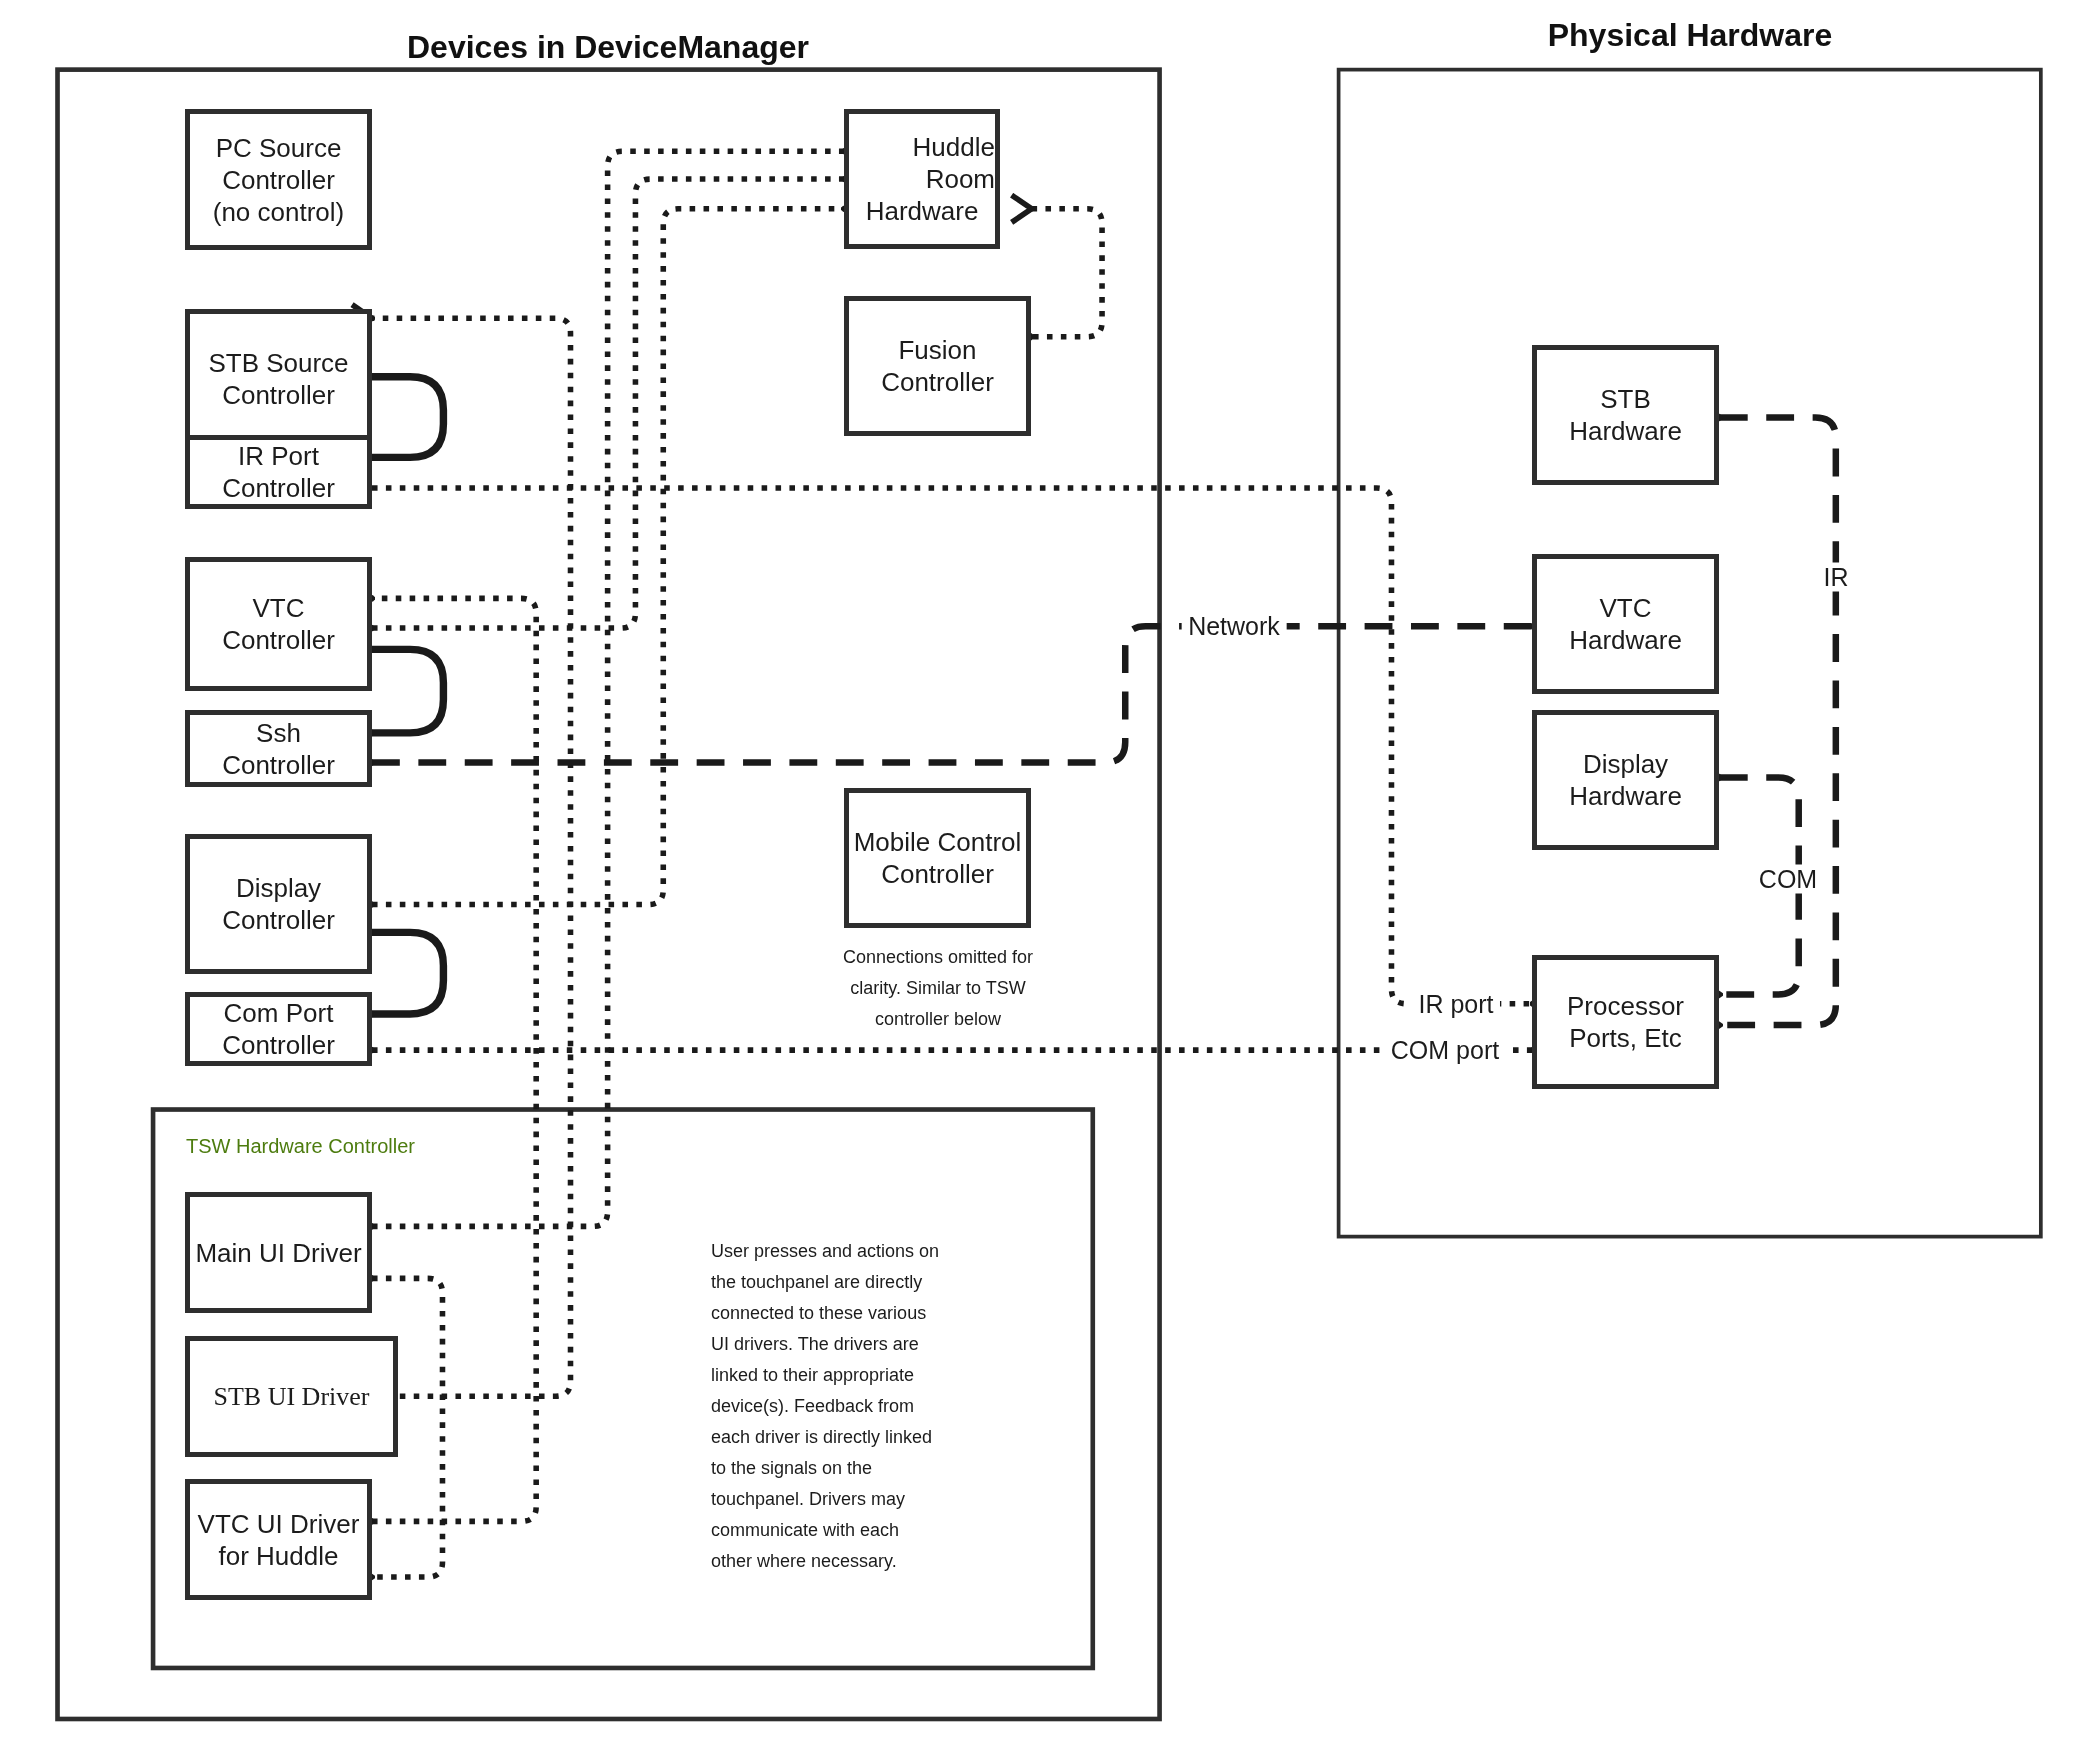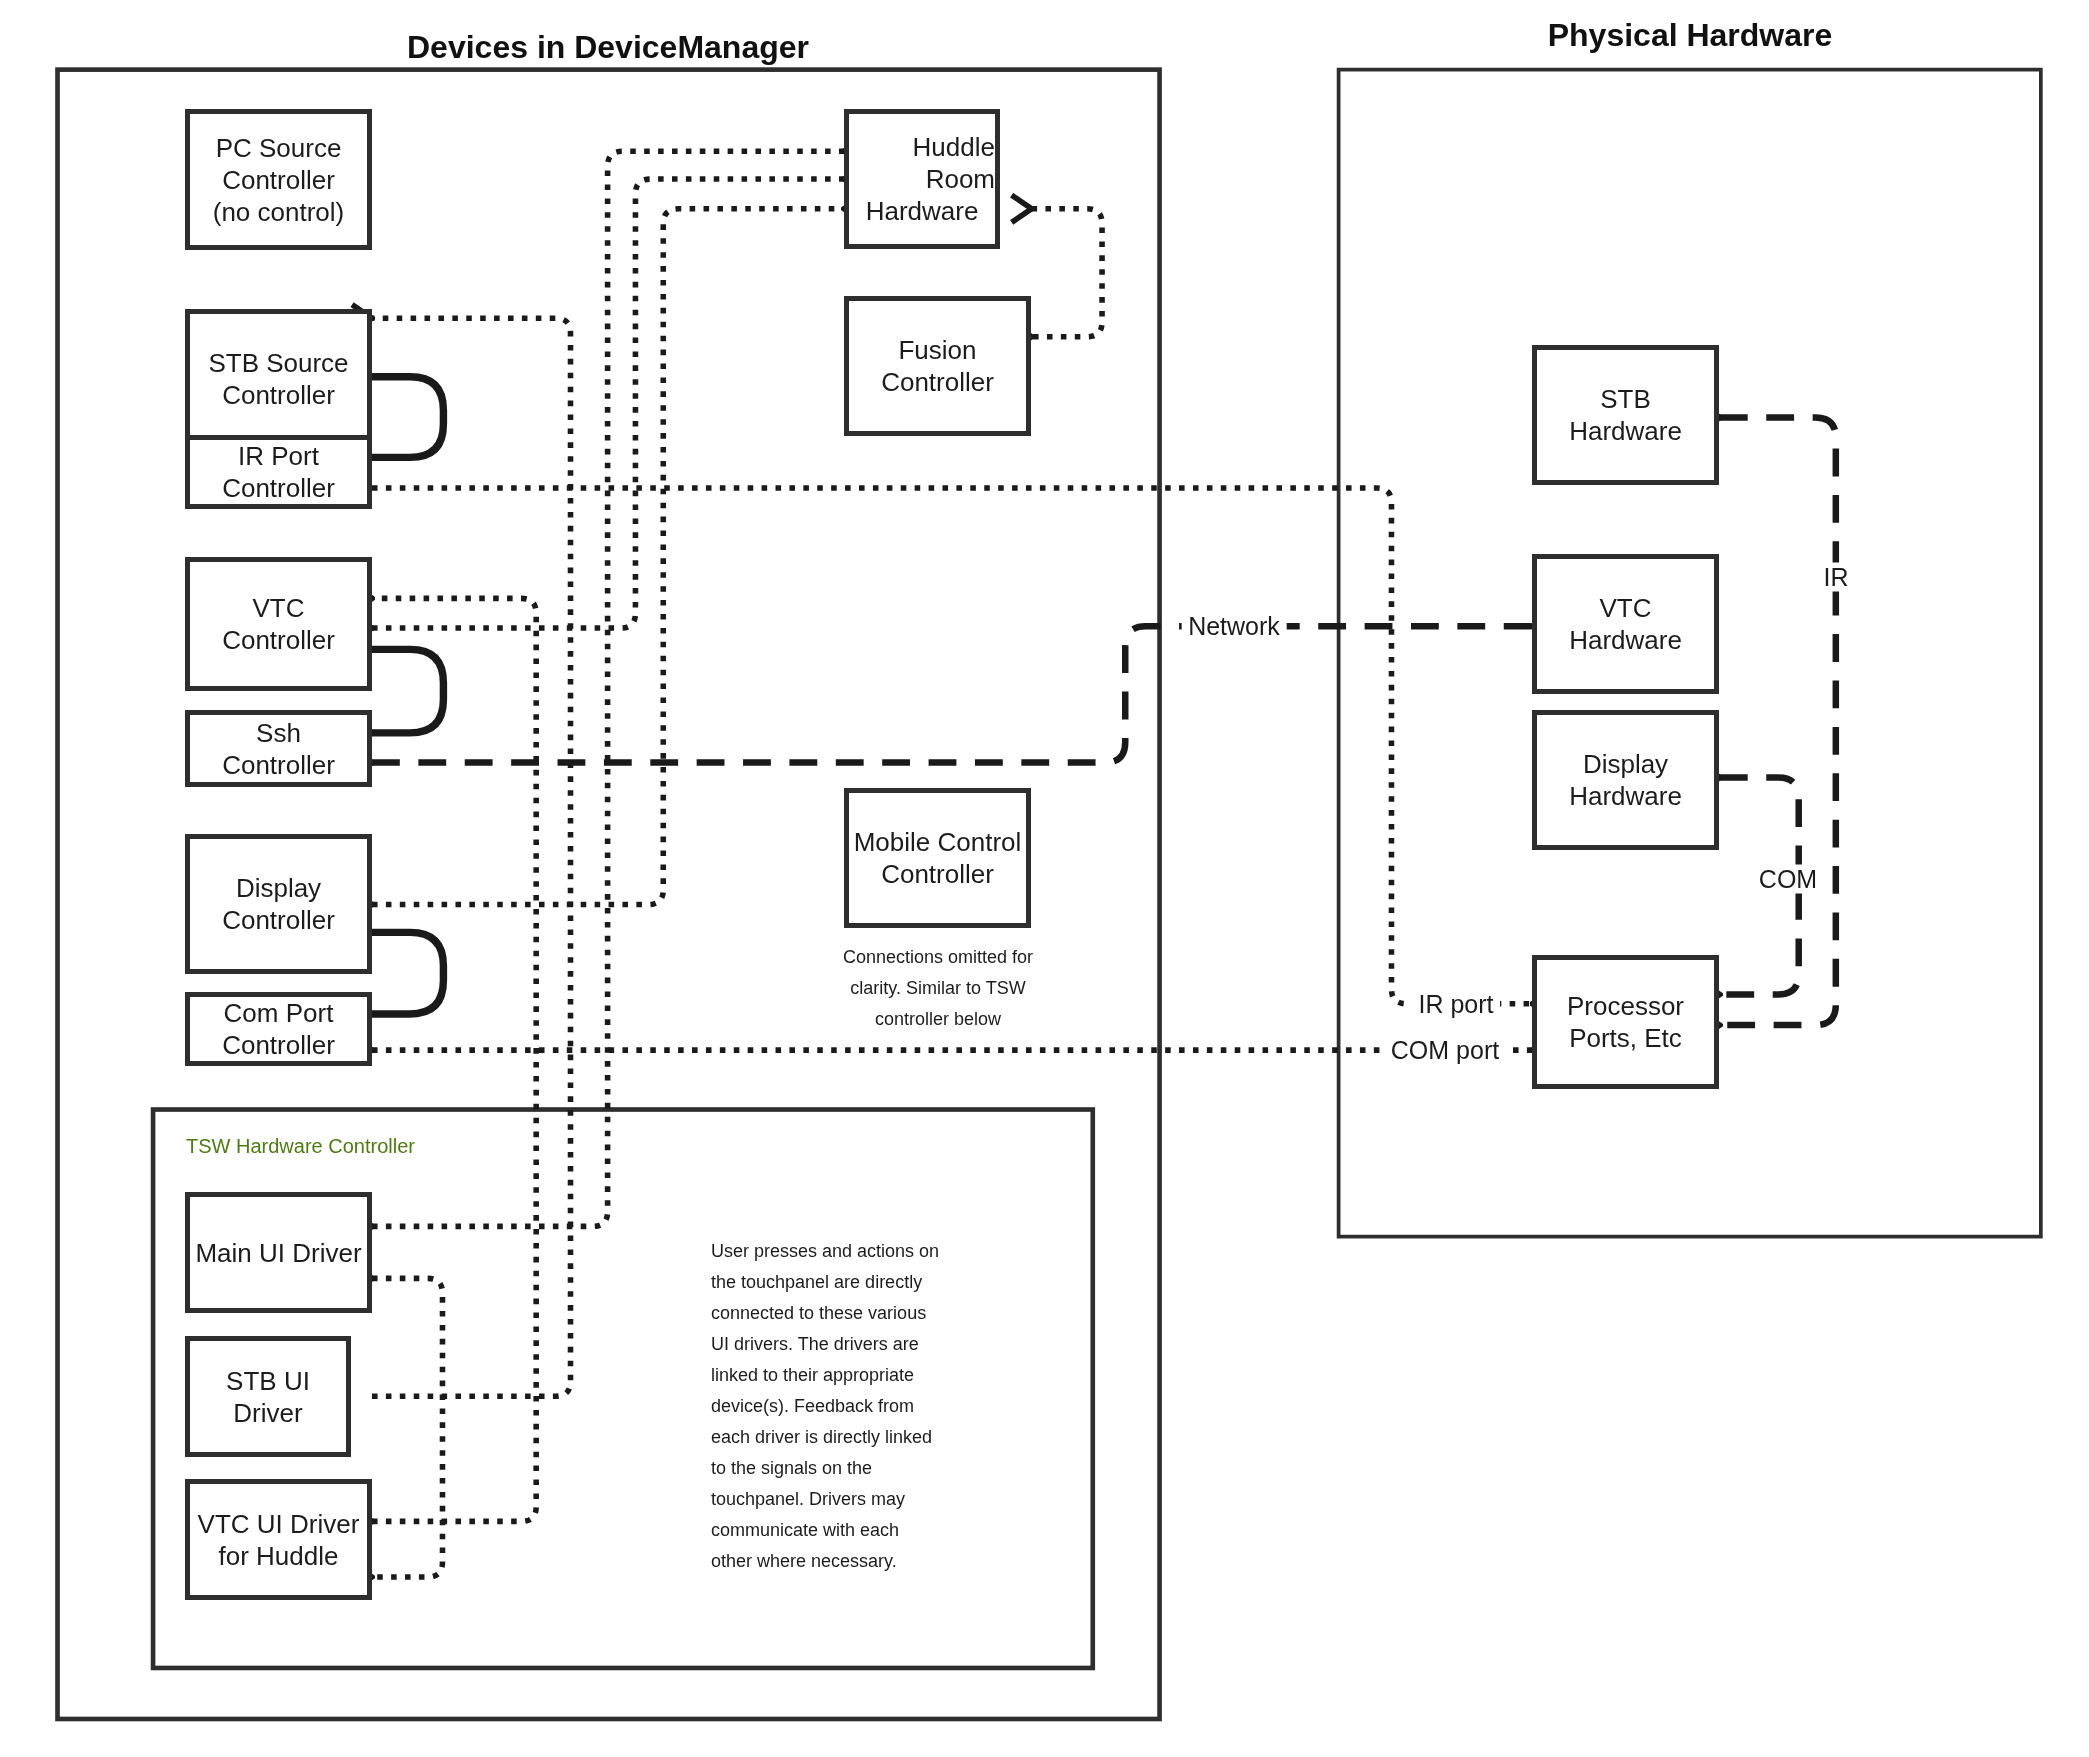--- a/index.html
+++ b/index.html
@@ -83,21 +83,21 @@
       <div>Display</div>
       <div>Controller</div>
     </div>
     <div class="node" style="left: 185px; top: 992px; width: 187px; height: 74px;">
       <div>Com Port</div>
       <div>Controller</div>
     </div>
     <div class="node" style="left: 185px; top: 1192px; width: 187px; height: 121px;">
       <div>Main UI Driver</div>
     </div>
-    <div class="node" style="left: 185px; top: 1336px; width: 166px; height: 121px;">
+    <div class="node" style="left: 185px; top: 1336px; width: 213px; height: 121px; font-family: Liberation Serif, serif;">
       <div>STB UI Driver</div>
     </div>
     <div class="node" style="left: 185px; top: 1479px; width: 187px; height: 121px;">
       <div>VTC UI Driver</div>
       <div>for Huddle</div>
     </div>
     <div class="node" style="left: 844px; top: 109px; width: 156px; height: 140px; text-align: right;">
       <div>Huddle Room</div>
       <div>Hardware</div>
     </div>

